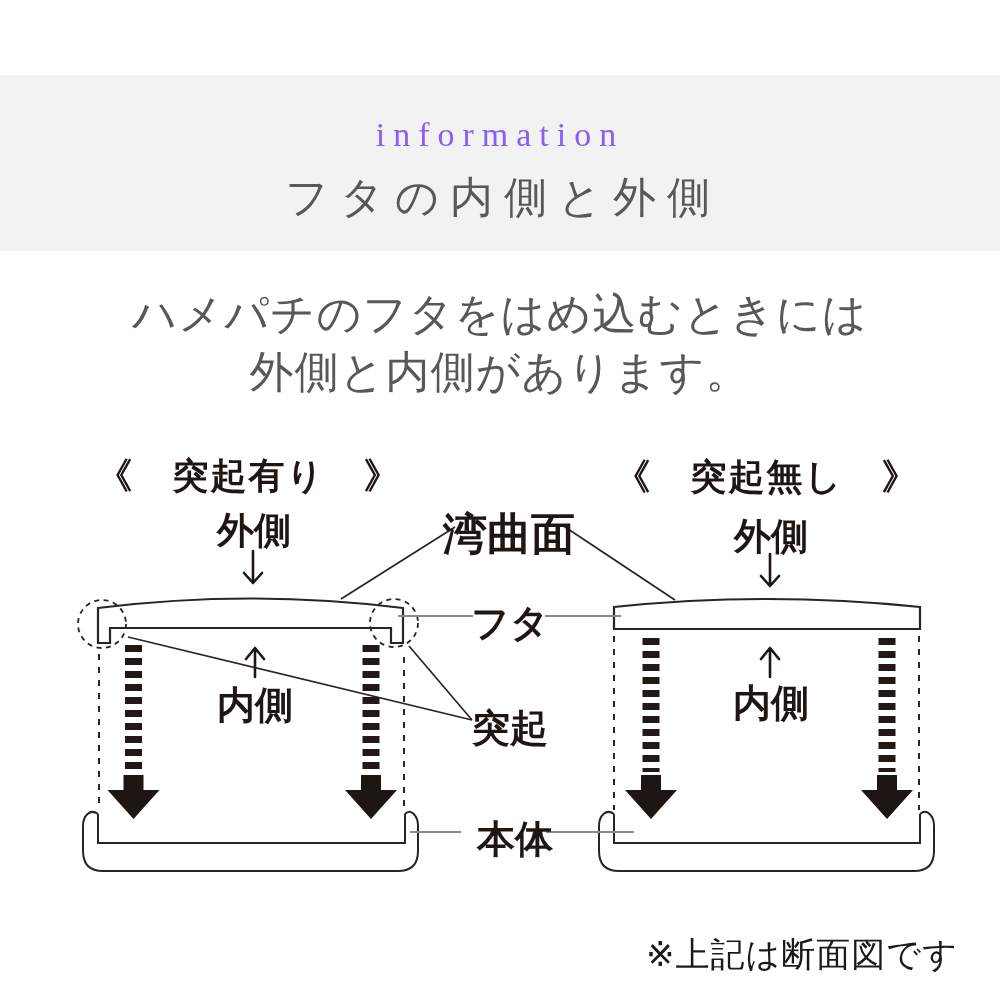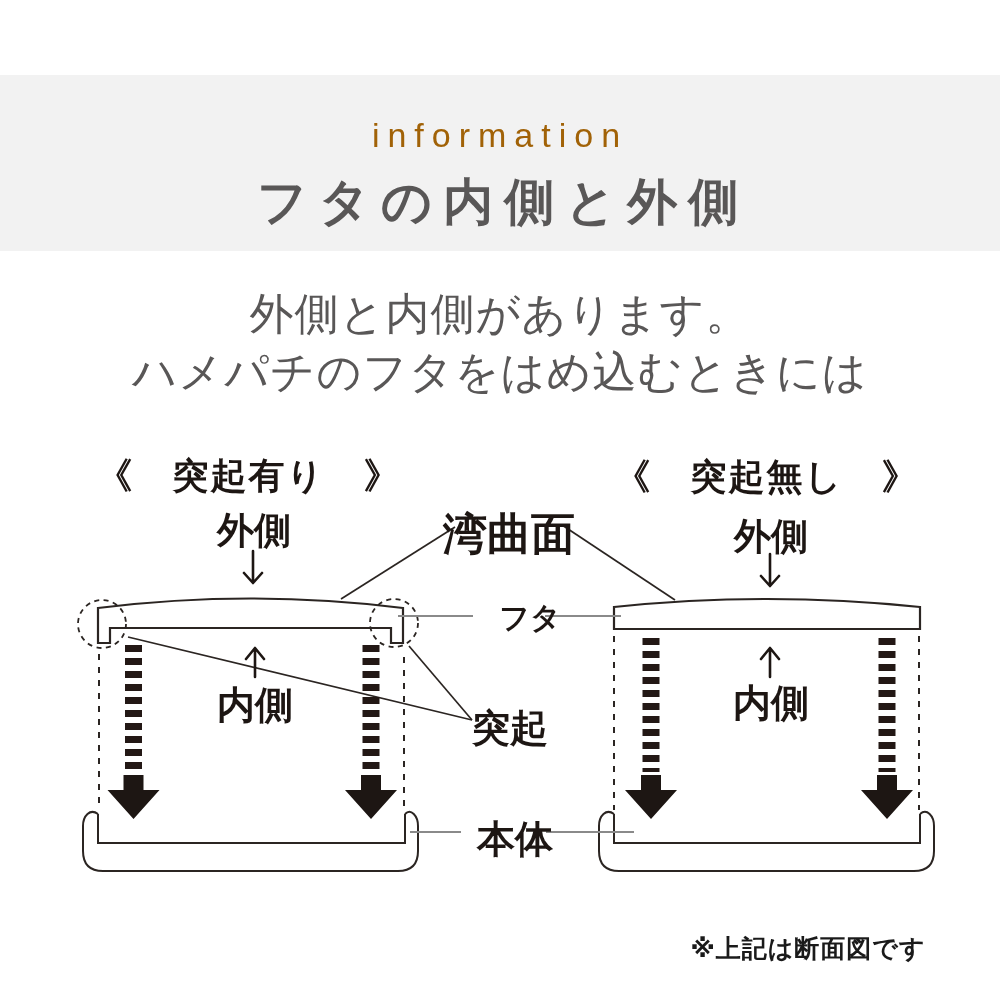--- a/index.html
+++ b/index.html
@@ -5,50 +5,50 @@
   html,body{margin:0;padding:0;}
   body{
     width:1000px;height:1000px;position:relative;background:#ffffff;
     font-family:"Liberation Sans","DejaVu Sans",sans-serif;
     overflow:hidden;
   }
   .abs{position:absolute;white-space:nowrap;}
   .center{transform:translateX(-50%);}
   
   #band{left:0;top:75px;width:1000px;height:176px;background:#f2f2f2;}
-  #eyebrow{left:500px;top:116px;font-size:34px;letter-spacing:8px;color:#a16207;font-weight:400;}
-  #title{left:503px;top:169px;font-size:50px;letter-spacing:11px;color:#595757;font-weight:700;}
+  #eyebrow{left:500px;top:116px;font-size:34px;letter-spacing:8px;color:#8b5cf6;font-weight:400;font-family:Liberation Serif, serif;}
+  #title{left:503px;top:169px;font-size:43px;letter-spacing:11px;color:#595757;font-weight:400;}
   
   #intro{left:500px;top:285px;text-align:center;font-size:44px;line-height:58px;
          letter-spacing:1px;color:#595757;font-weight:500;}
   
   .dlabel{color:#1d1613;font-weight:600;text-align:right;}
   #heading-left{left:249px;top:452px;font-size:36px;letter-spacing:2px;font-weight:600;color:#1d1613;}
   #heading-right{left:767px;top:453px;font-size:36px;letter-spacing:2px;font-weight:700;color:#1d1613;}
   #outer-left{left:254px;top:506px;font-size:37px;}
   #outer-right{left:771px;top:512px;font-size:37px;}
   #inner-left{left:255px;top:680px;font-size:38px;}
   #inner-right{left:771px;top:678px;font-size:38px;}
   #lbl-curved{left:509px;top:505px;font-size:44px;}
-  #lbl-lid{left:510px;top:598px;font-size:30px;margin-left:20px;}
+  #lbl-lid{left:510px;top:598px;font-size:38px;}
   #lbl-protrusion{left:510px;top:703px;font-size:38px;}
   #lbl-body{left:508px;top:814px;font-size:38px;margin-left:7px;}
-  #footnote{left:802px;top:932px;font-size:25px;color:#1a1a1a;font-weight:700;letter-spacing:1px;margin-left:6px;}
+  #footnote{left:802px;top:932px;font-size:34px;color:#1a1a1a;font-weight:400;letter-spacing:1px;}
   #artwork{position:absolute;left:0;top:0;width:1000px;height:1000px;}
 </style>
 </head>
 <body>
 
 <div class="abs" id="band"></div>
 <div class="abs center" id="eyebrow">information</div>
 <div class="abs center" id="title">フタの内側と外側</div>
 
 <div class="abs center" id="intro">
+  <div>ハメパチのフタをはめ込むときには</div>
   <div>外側と内側があります。</div>
-  <div>ハメパチのフタをはめ込むときには</div>
 </div>
 
 <svg id="artwork" viewBox="0 0 1000 1000">
   <g stroke="#2b2522" stroke-width="1.7" fill="none">
     <line x1="455" y1="527" x2="341" y2="599"></line>
     <line x1="562" y1="525" x2="675" y2="600"></line>
     <line x1="472" y1="720" x2="409" y2="646"></line>
     <line x1="472" y1="720" x2="128" y2="637"></line>
   </g>
 

